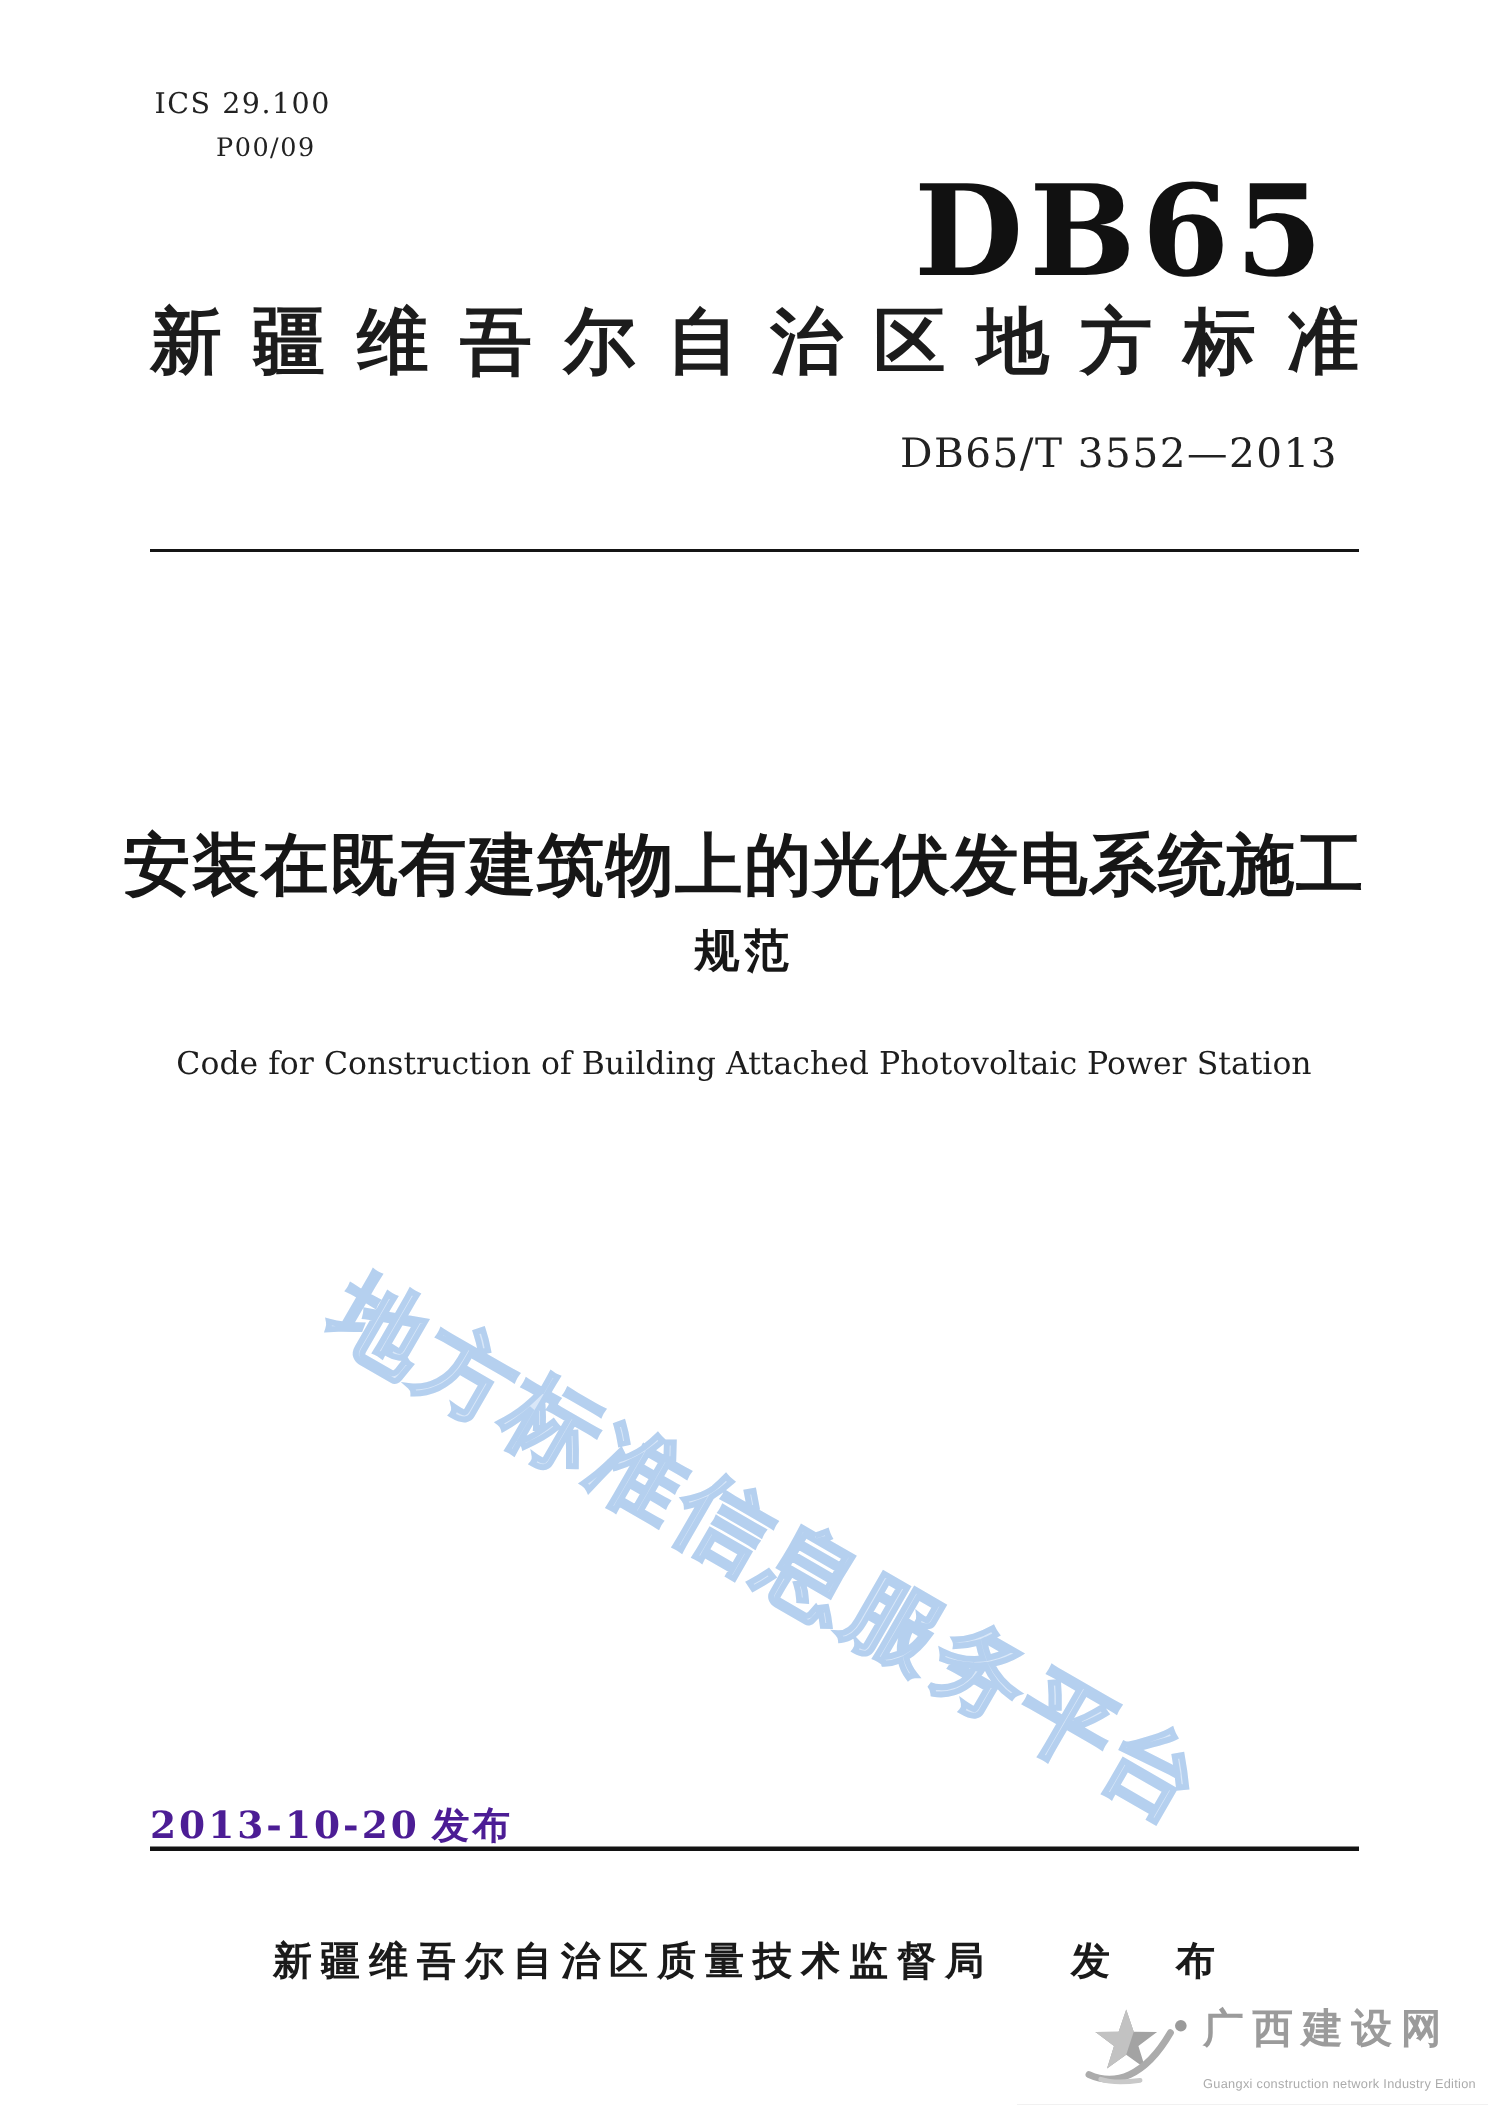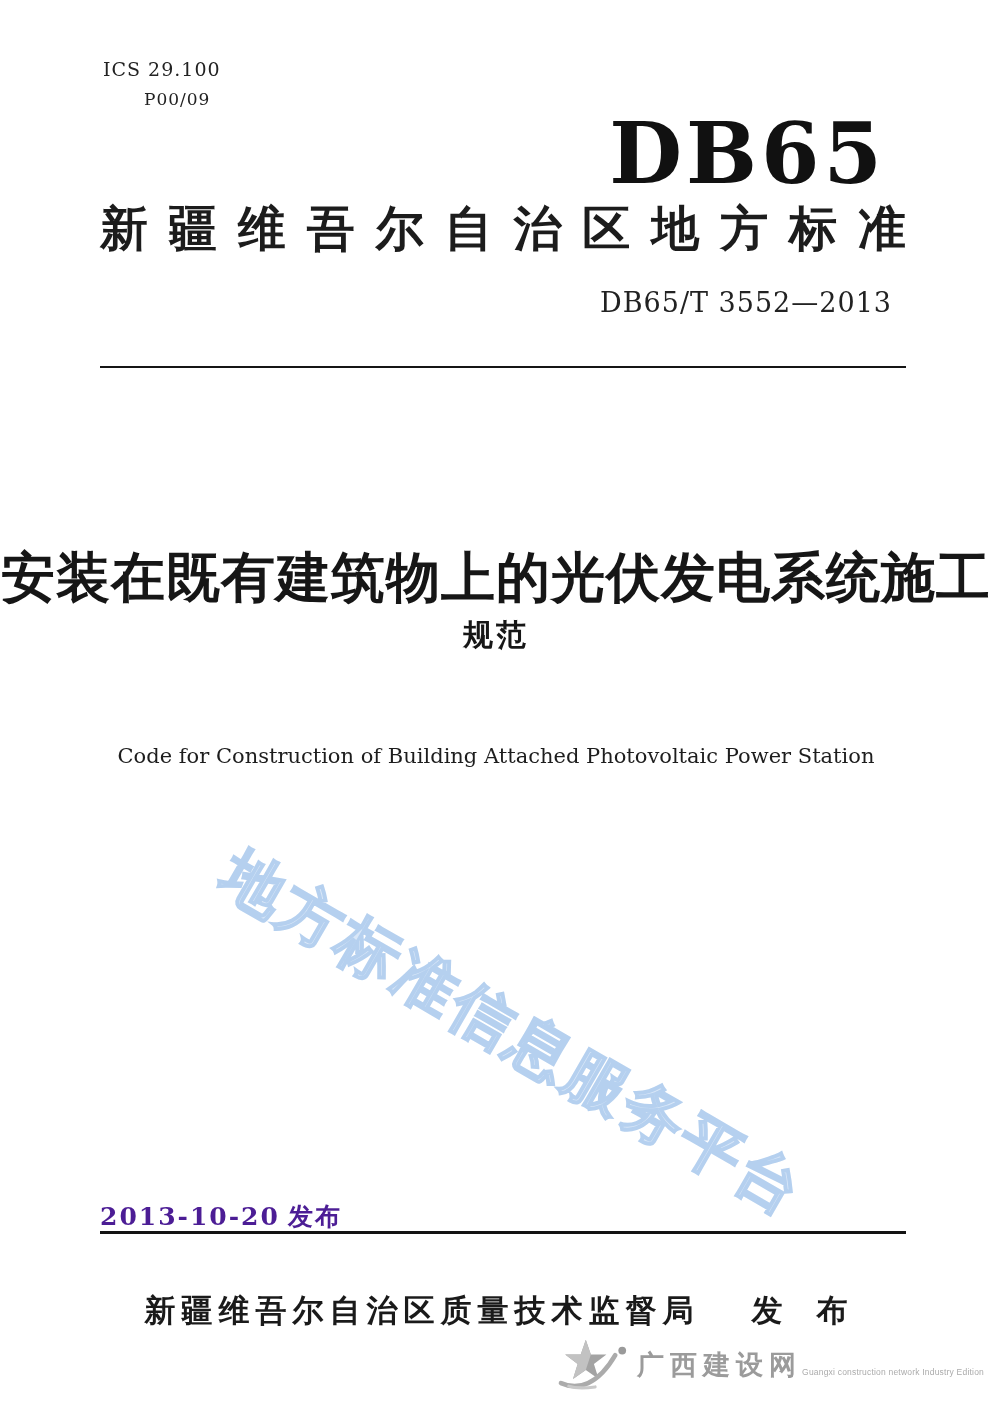--- a/index.html
+++ b/index.html
@@ -76,33 +76,32 @@
   
   .title-block {
     position: absolute;
     left: 0;
     top: 548px;
     width: 100%;
     text-align: center;
     font-weight: 700;
     color: #161616;
   }
-  .title-line1 { font-size: 54px; line-height: 58px; letter-spacing: 1px; }
+  .title-line1 { font-size: 45px; line-height: 58px; letter-spacing: 1px; }
   .title-line2 { font-size: 30px; line-height: 58px; letter-spacing: 3px; }
 
   .title-en {
     position: absolute;
     left: 0;
     top: 697px;
     width: 100%;
     text-align: center;
     font-family: "DejaVu Serif", serif;
     font-size: 21px;
     color: #1d1d1d;
-    margin-top: 47px;
   }
 
   
   .watermark {
     position: absolute;
     left: 248px;
     top: 832px;
     transform: rotate(30deg);
     transform-origin: 0 0;
     font-size: 62px;
@@ -142,21 +141,21 @@
   
   .publisher-row {
     position: absolute;
     left: 0;
     top: 1290px;
     width: 100%;
     display: flex;
     justify-content: center;
     align-items: baseline;
     gap: 52px;
-    font-size: 31px;
+    font-size: 26px;
     font-weight: 600;
     color: #1a1a1a;
   }
   .publisher-name { letter-spacing: 6px; }
   .publish-label {
     width: 96px;
     display: flex;
     justify-content: space-between;
   }
 
@@ -164,21 +163,21 @@
   .footer-logo {
     position: absolute;
     right: 8px;
     bottom: 6px;
     display: flex;
     align-items: center;
     gap: 4px;
     color: #9b9b9b;
   }
   .logo-mark { width: 82px; height: 62px; flex: none; }
-  .logo-text-col { display: flex; flex-direction: row; align-items: flex-start; }
+  .logo-text-col { display: flex; flex-direction: column; align-items: flex-start; }
   .logo-name {
     font-size: 27px;
     font-weight: 600;
     letter-spacing: 6px;
     color: #9b9b9b;
     line-height: 1.1;
   }
   .logo-subtitle {
     font-size: 8.5px;
     color: #ababab;

